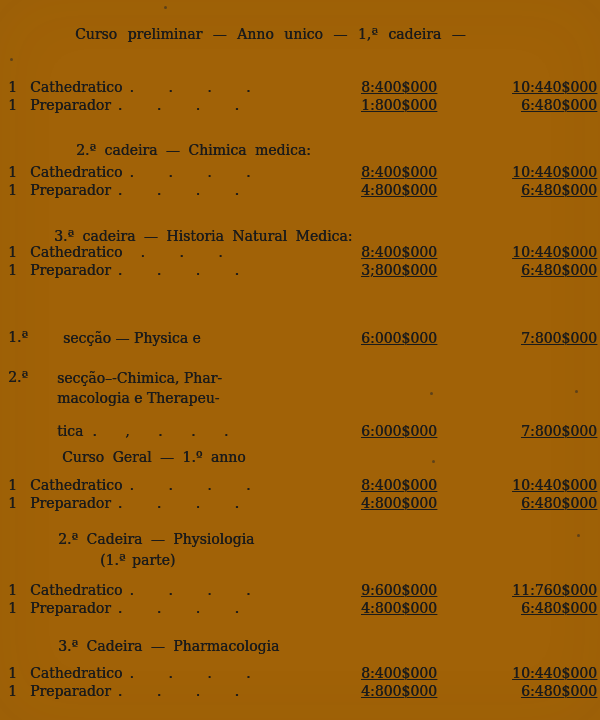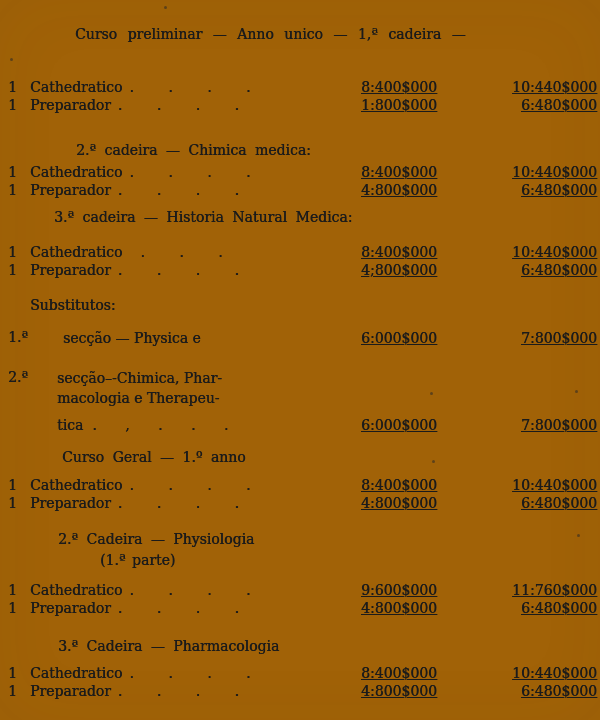--- a/index.html
+++ b/index.html
@@ -18,21 +18,21 @@
   .qty{flex:none;width:22px;}
   .lbl{flex:none;}
   .dots{flex:none;margin-left:7px;word-spacing:30px;}
   .fill{flex:1;}
   .val{flex:none;text-align:right;text-decoration:underline;}
   .v1{width:120px;}
   .v2{width:160px;}
   .subst{display:flex;align-items:flex-end;}
   .snum{position:absolute;left:8px;top:0;}
   .stext{flex:none;margin-left:49px;width:238px;white-space:normal;line-height:20px;}
-  .tica-line{margin-top:7px;}
+  .tica-line{margin-top:13px;}
   .dots2{margin-left:9px;word-spacing:24px;white-space:nowrap;}
   .speck{position:absolute;width:3px;height:3px;border-radius:50%;
          background:rgba(40,40,40,0.55);}
 </style>
 </head>
 <body>
 
 <div class="page">
 
   <div class="h ws6" style="top:25px;left:75px;">Curso preliminar — Anno unico — 1,ª cadeira —</div>
@@ -66,40 +66,39 @@
   </div>
   <div class="line row" style="top:181px;">
     <span class="qty">1</span>
     <span class="lbl">Preparador</span>
     <span class="dots">. . . .</span>
     <span class="fill"></span>
     <span class="val v1">4:800$000</span>
     <span class="val v2">6:480$000</span>
   </div>
 
-  <div class="h ws4" style="top:208px;left:54px;">3.ª cadeira — Historia Natural Medica:</div>
+  <div class="h ws4" style="top:227px;left:54px;">3.ª cadeira — Historia Natural Medica:</div>
 
   <div class="line row" style="top:243px;">
     <span class="qty">1</span>
     <span class="lbl">Cathedratico</span>
     <span class="dots" style="margin-left:18px;">. . .</span>
     <span class="fill"></span>
     <span class="val v1">8:400$000</span>
     <span class="val v2">10:440$000</span>
   </div>
   <div class="line row" style="top:261px;">
     <span class="qty">1</span>
     <span class="lbl">Preparador</span>
     <span class="dots">. . . .</span>
     <span class="fill"></span>
-    <span class="val v1">4;800$000</span>
+    <span class="val v1">3;800$000</span>
     <span class="val v2">6:480$000</span>
   </div>
 
-  <div class="h ws2" style="top:296px;left:30px;">Substitutos:</div>
 
   <div class="line subst" style="top:328px;padding-left:14px;">
     <span class="snum">1.ª</span>
     <div class="stext">
       <div><span>secção — Physica e</span></div>
     </div>
     <span class="fill"></span>
     <span class="val v1">6:000$000</span>
     <span class="val v2">7:800$000</span>
   </div>

